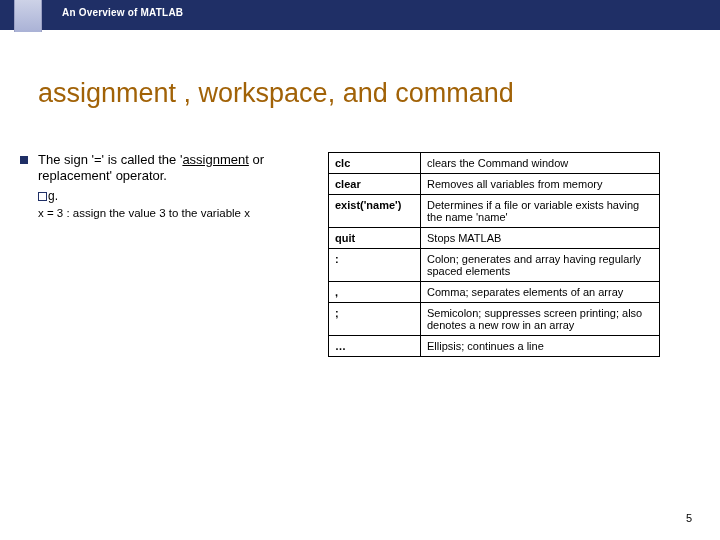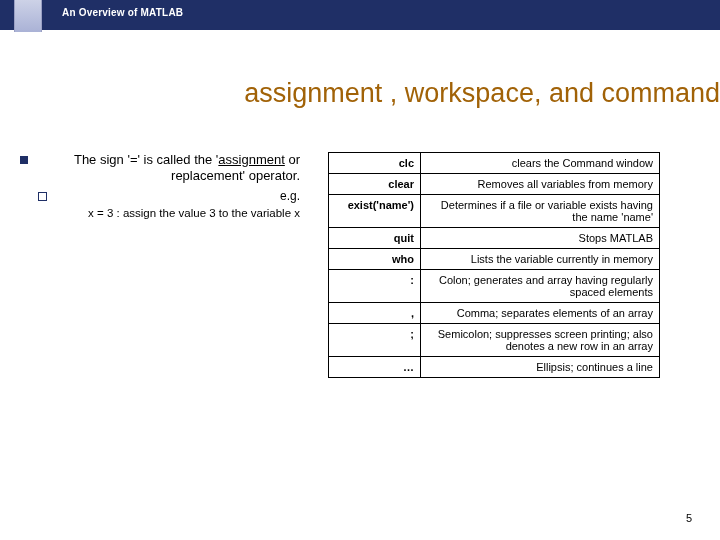--- a/index.html
+++ b/index.html
@@ -1,17 +1,17 @@
 <!DOCTYPE html>
 <html><head>
 <meta charset="utf-8">
 <style>
   * { box-sizing: border-box; margin: 0; padding: 0; }
   html, body { width: 720px; height: 540px; font-family: Arial, Helvetica, sans-serif; background: #fff; color: #000; }
-  .slide { width: 720px; height: 540px; position: relative; text-align: right; }
+  .slide { width: 720px; height: 540px; position: relative; }
   .header-bar { position: relative; height: 30px; background: #1f2f66; }
   .header-bar::before {
     content: ""; position: absolute; left: 14px; top: -2px; width: 26px; height: 34px;
     background: linear-gradient(#cfd4e8, #aab2d6);
     border-left: 1px solid #9aa0c4; border-right: 1px solid #9aa0c4;
   }
   .header-title { position: absolute; left: 62px; top: 7px; color: #fff; font-size: 10px; font-weight: bold; letter-spacing: .2px; }
   .title { font-size: 27px; font-weight: 400; margin: 48px 0 0 38px; color: #a16207; }
   .content { position: absolute; left: 20px; top: 152px; width: 640px; display: flex; gap: 28px; }
   .left { width: 280px; font-size: 13px; line-height: 1.25; }
@@ -67,24 +67,20 @@
             </tr>
             <tr>
               <td class="cmd">exist('name')</td>
               <td>Determines if a file or variable exists having the name 'name'</td>
             </tr>
             <tr>
               <td class="cmd">quit</td>
               <td>Stops MATLAB</td>
             </tr>
             <tr>
-              <td class="cmd">who</td>
-              <td>Lists the variable currently in memory</td>
-            </tr>
-            <tr>
               <td class="cmd">:</td>
               <td>Colon; generates and array having regularly spaced elements</td>
             </tr>
             <tr>
               <td class="cmd">,</td>
               <td>Comma; separates elements of an array</td>
             </tr>
             <tr>
               <td class="cmd">;</td>
               <td>Semicolon; suppresses screen printing; also denotes a new row in an array</td>

